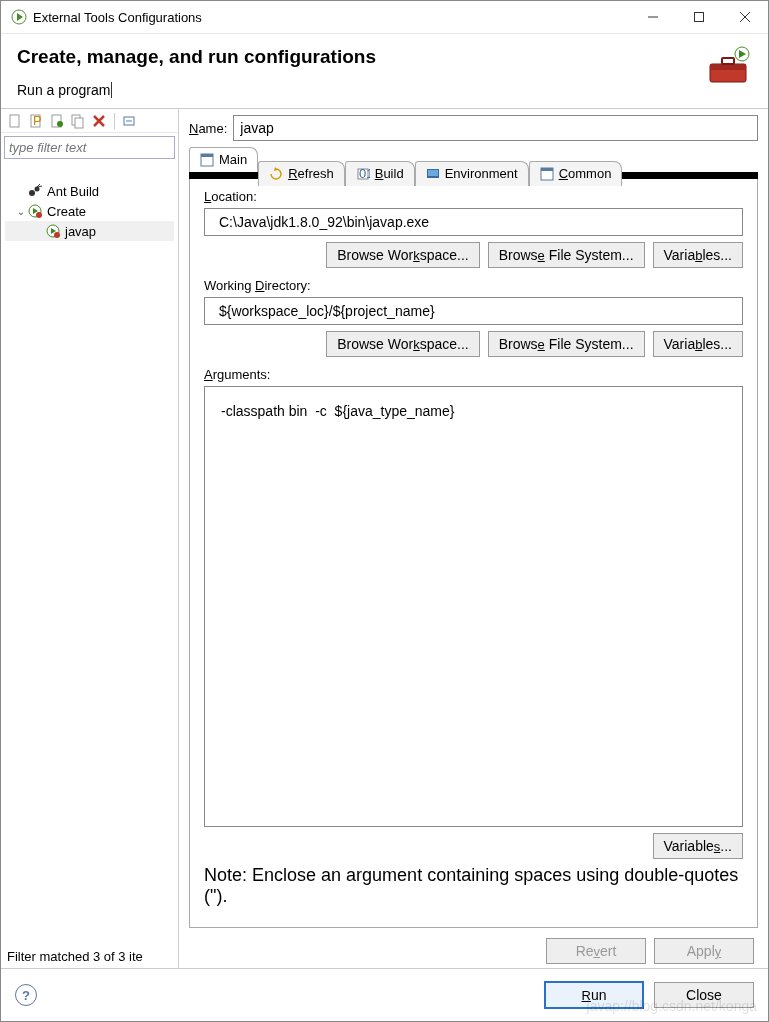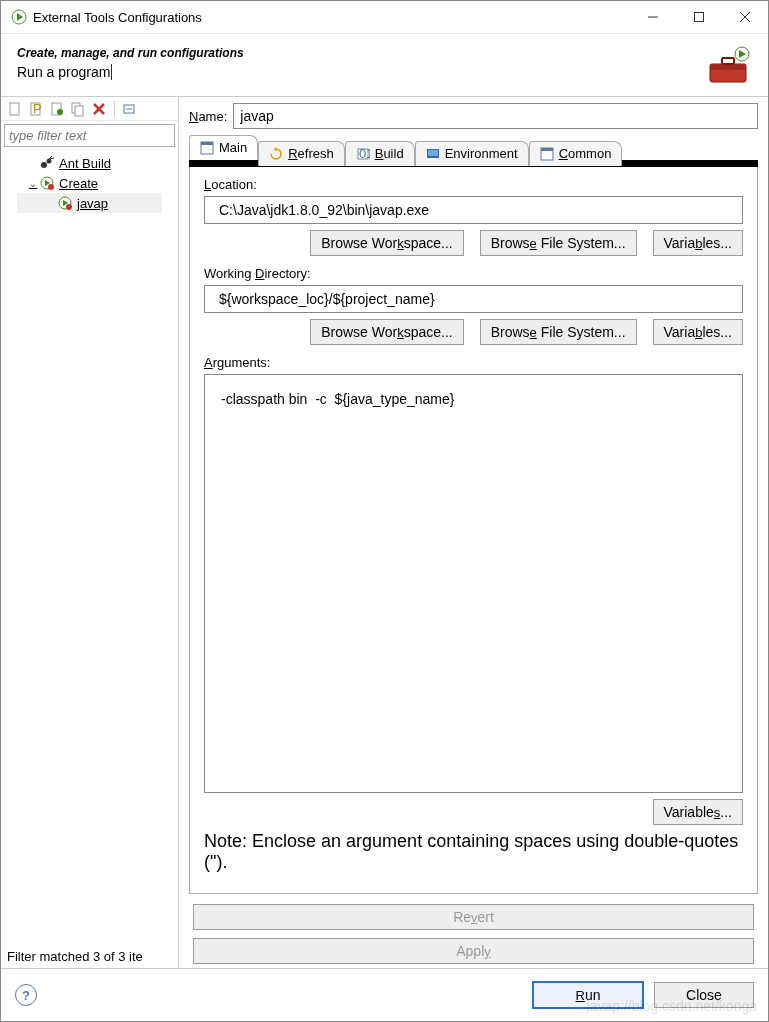--- a/index.html
+++ b/index.html
@@ -3,62 +3,62 @@
 <meta charset="utf-8">
 <style>
 * { box-sizing: border-box; font-family: "Segoe UI", Tahoma, sans-serif; font-size: 13px; }
 body { margin: 0; background: #fff; width: 769px; height: 1022px; overflow: hidden; border: 1px solid #888; display: flex; flex-direction: column; }
 .titlebar { height: 33px; display: flex; align-items: center; padding-left: 10px; border-bottom: 1px solid #e8e8e8; }
 .titlebar .ico { width: 16px; height: 16px; margin-right: 6px; }
 .titlebar .spacer { flex: 1; }
 .winbtn { width: 46px; height: 33px; display: flex; align-items: center; justify-content: center; }
 .header { padding: 12px 16px 10px; display: flex; align-items: flex-start; }
 .header-text { flex: 1; }
-.header h1 { margin: 0 0 4px 0; font-size: 12px; font-weight: bold; font-style: italic; }
+.header h1 { margin: 0 0 14px 0; font-size: 19px; font-weight: bold; }
 .subtitle { font-size: 14px; }
 .subtitle::after { content: ""; border-right: 1px solid #333; margin-left: 1px; animation: none; }
 .toolbox-ico { width: 48px; height: 40px; }
 .content { flex: 1; display: flex; border-top: 1px solid #ccc; overflow: hidden; }
 .left { width: 178px; border-right: 1px solid #ccc; display: flex; flex-direction: column; background: #fff; }
 .toolbar { height: 24px; padding: 3px 6px; display: flex; gap: 5px; align-items: center; border-bottom: 1px solid #e8e8e8; }
 .toolbar .tb { width: 16px; height: 16px; display: inline-flex; align-items: center; justify-content: center; }
 .toolbar .sep { width: 1px; background: #ccc; height: 16px; margin: 0 2px; }
-.filter { margin: 3px 3px 2px 3px; }
+.filter { margin: 3px 3px 18px 3px; }
 .filter input { width: 100%; padding: 3px 4px; border: 1px solid #aac; color: #888; font-style: italic; font-size: 13px; }
-.tree { flex: 1; padding: 4px 16px; overflow: auto; font-size: 13px; text-decoration: underline; }
+.tree { flex: 1; padding: 4px 4px; overflow: auto; font-size: 13px; }
 .tree-row { display: flex; align-items: center; height: 20px; padding-left: 6px; }
 .tree-row.indent1 { padding-left: 10px; }
 .tree-row.indent2 { padding-left: 40px; }
 .tree-row.selected { background: #f0f0f0; }
 .twisty { width: 12px; display: inline-block; text-align: center; color: #555; font-size: 10px; }
 .tree-ico { width: 16px; height: 16px; margin-right: 4px; display: inline-flex; align-items: center; justify-content: center; }
 .left-status { padding: 3px 6px 4px; font-size: 13px; white-space: nowrap; overflow: hidden; }
 .right { flex: 1; display: flex; flex-direction: column; padding: 6px 10px 0 10px; }
 .name-row { display: flex; align-items: center; margin-bottom: 6px; }
 .name-row label { margin-right: 6px; }
 .name-row input { flex: 1; padding: 4px 6px; border: 1px solid #888; font-size: 14px; }
 .tabstrip { display: flex; border-bottom: 7px solid #000000; }
-.tab { padding: 3px 10px 4px; border: 1px solid #aaa; border-bottom: none; background: #f4f4f4; display: flex; align-items: center; gap: 5px; margin-right: 0; position: relative; top: 6px; border-radius: 3px 8px 0 0; cursor: default; font-size: 14px; }
+.tab { padding: 3px 10px 4px; border: 1px solid #aaa; border-bottom: none; background: #f4f4f4; display: flex; align-items: center; gap: 5px; margin-right: 0; position: relative; top: 14px; border-radius: 3px 8px 0 0; cursor: default; font-size: 14px; }
 .tab.active { background: #fff; border-bottom: 1px solid #fff; padding-top: 4px; top: 0; }
 .tab .ticon { width: 14px; height: 14px; }
 .tabpanel { border: 1px solid #aaa; border-top: none; padding: 10px 14px 10px; display: flex; flex-direction: column; flex: 1; }
 .grp { margin-bottom: 10px; }
 .grp-label { margin-bottom: 4px; }
 .txtin { width: 100%; padding: 5px 14px; border: 1px solid #888; background: #fff; font-size: 14px; }
-.btnrow { display: flex; justify-content: flex-end; gap: 16px; margin-top: 6px; }
+.btnrow { display: flex; justify-content: flex-end; gap: 8px; margin-top: 6px; }
 button.std { padding: 4px 10px; min-width: 110px; background: #eee; border: 1px solid #999; font-size: 14px; }
 button.std:disabled { color: #999; }
 .args { flex: 1; display: flex; flex-direction: column; }
 .args textarea { flex: 1; width: 100%; border: 1px solid #888; padding: 16px; resize: none; font-size: 14px; font-family: inherit; }
 .note { margin-top: 6px; font-size: 18px; }
-.panel-btns { display: flex; justify-content: flex-end; gap: 8px; padding: 10px 4px 4px; flex-direction: column; }
+.panel-btns { display: flex; justify-content: flex-end; gap: 8px; padding: 10px 4px 4px; }
 .footer { border-top: 1px solid #ccc; padding: 12px 14px; display: flex; align-items: center; }
 .help { width: 22px; height: 22px; border: 1.5px solid #5a7aa0; border-radius: 50%; display: flex; align-items: center; justify-content: center; color: #5a7aa0; font-weight: bold; }
 .footer .spacer { flex: 1; }
-button.primary { padding: 4px 10px; width: 112px; border: 2px solid #2a6fc9; background: #eaf2fb; font-size: 14px; }
+button.primary { padding: 4px 10px; width: 100px; border: 2px solid #2a6fc9; background: #eaf2fb; font-size: 14px; }
 button.normal { padding: 4px 10px; width: 100px; border: 1px solid #999; background: #eee; font-size: 14px; margin-left: 10px; }
 .underline-letter { text-decoration: underline; }
 .watermark { position: absolute; bottom: 8px; right: 12px; color: rgba(0,0,0,0.12); font-size: 14px; pointer-events: none; }
 </style>
 </head>
 <body>
 
 <div class="titlebar">
   <span class="ico">
     <svg viewBox="0 0 16 16">

